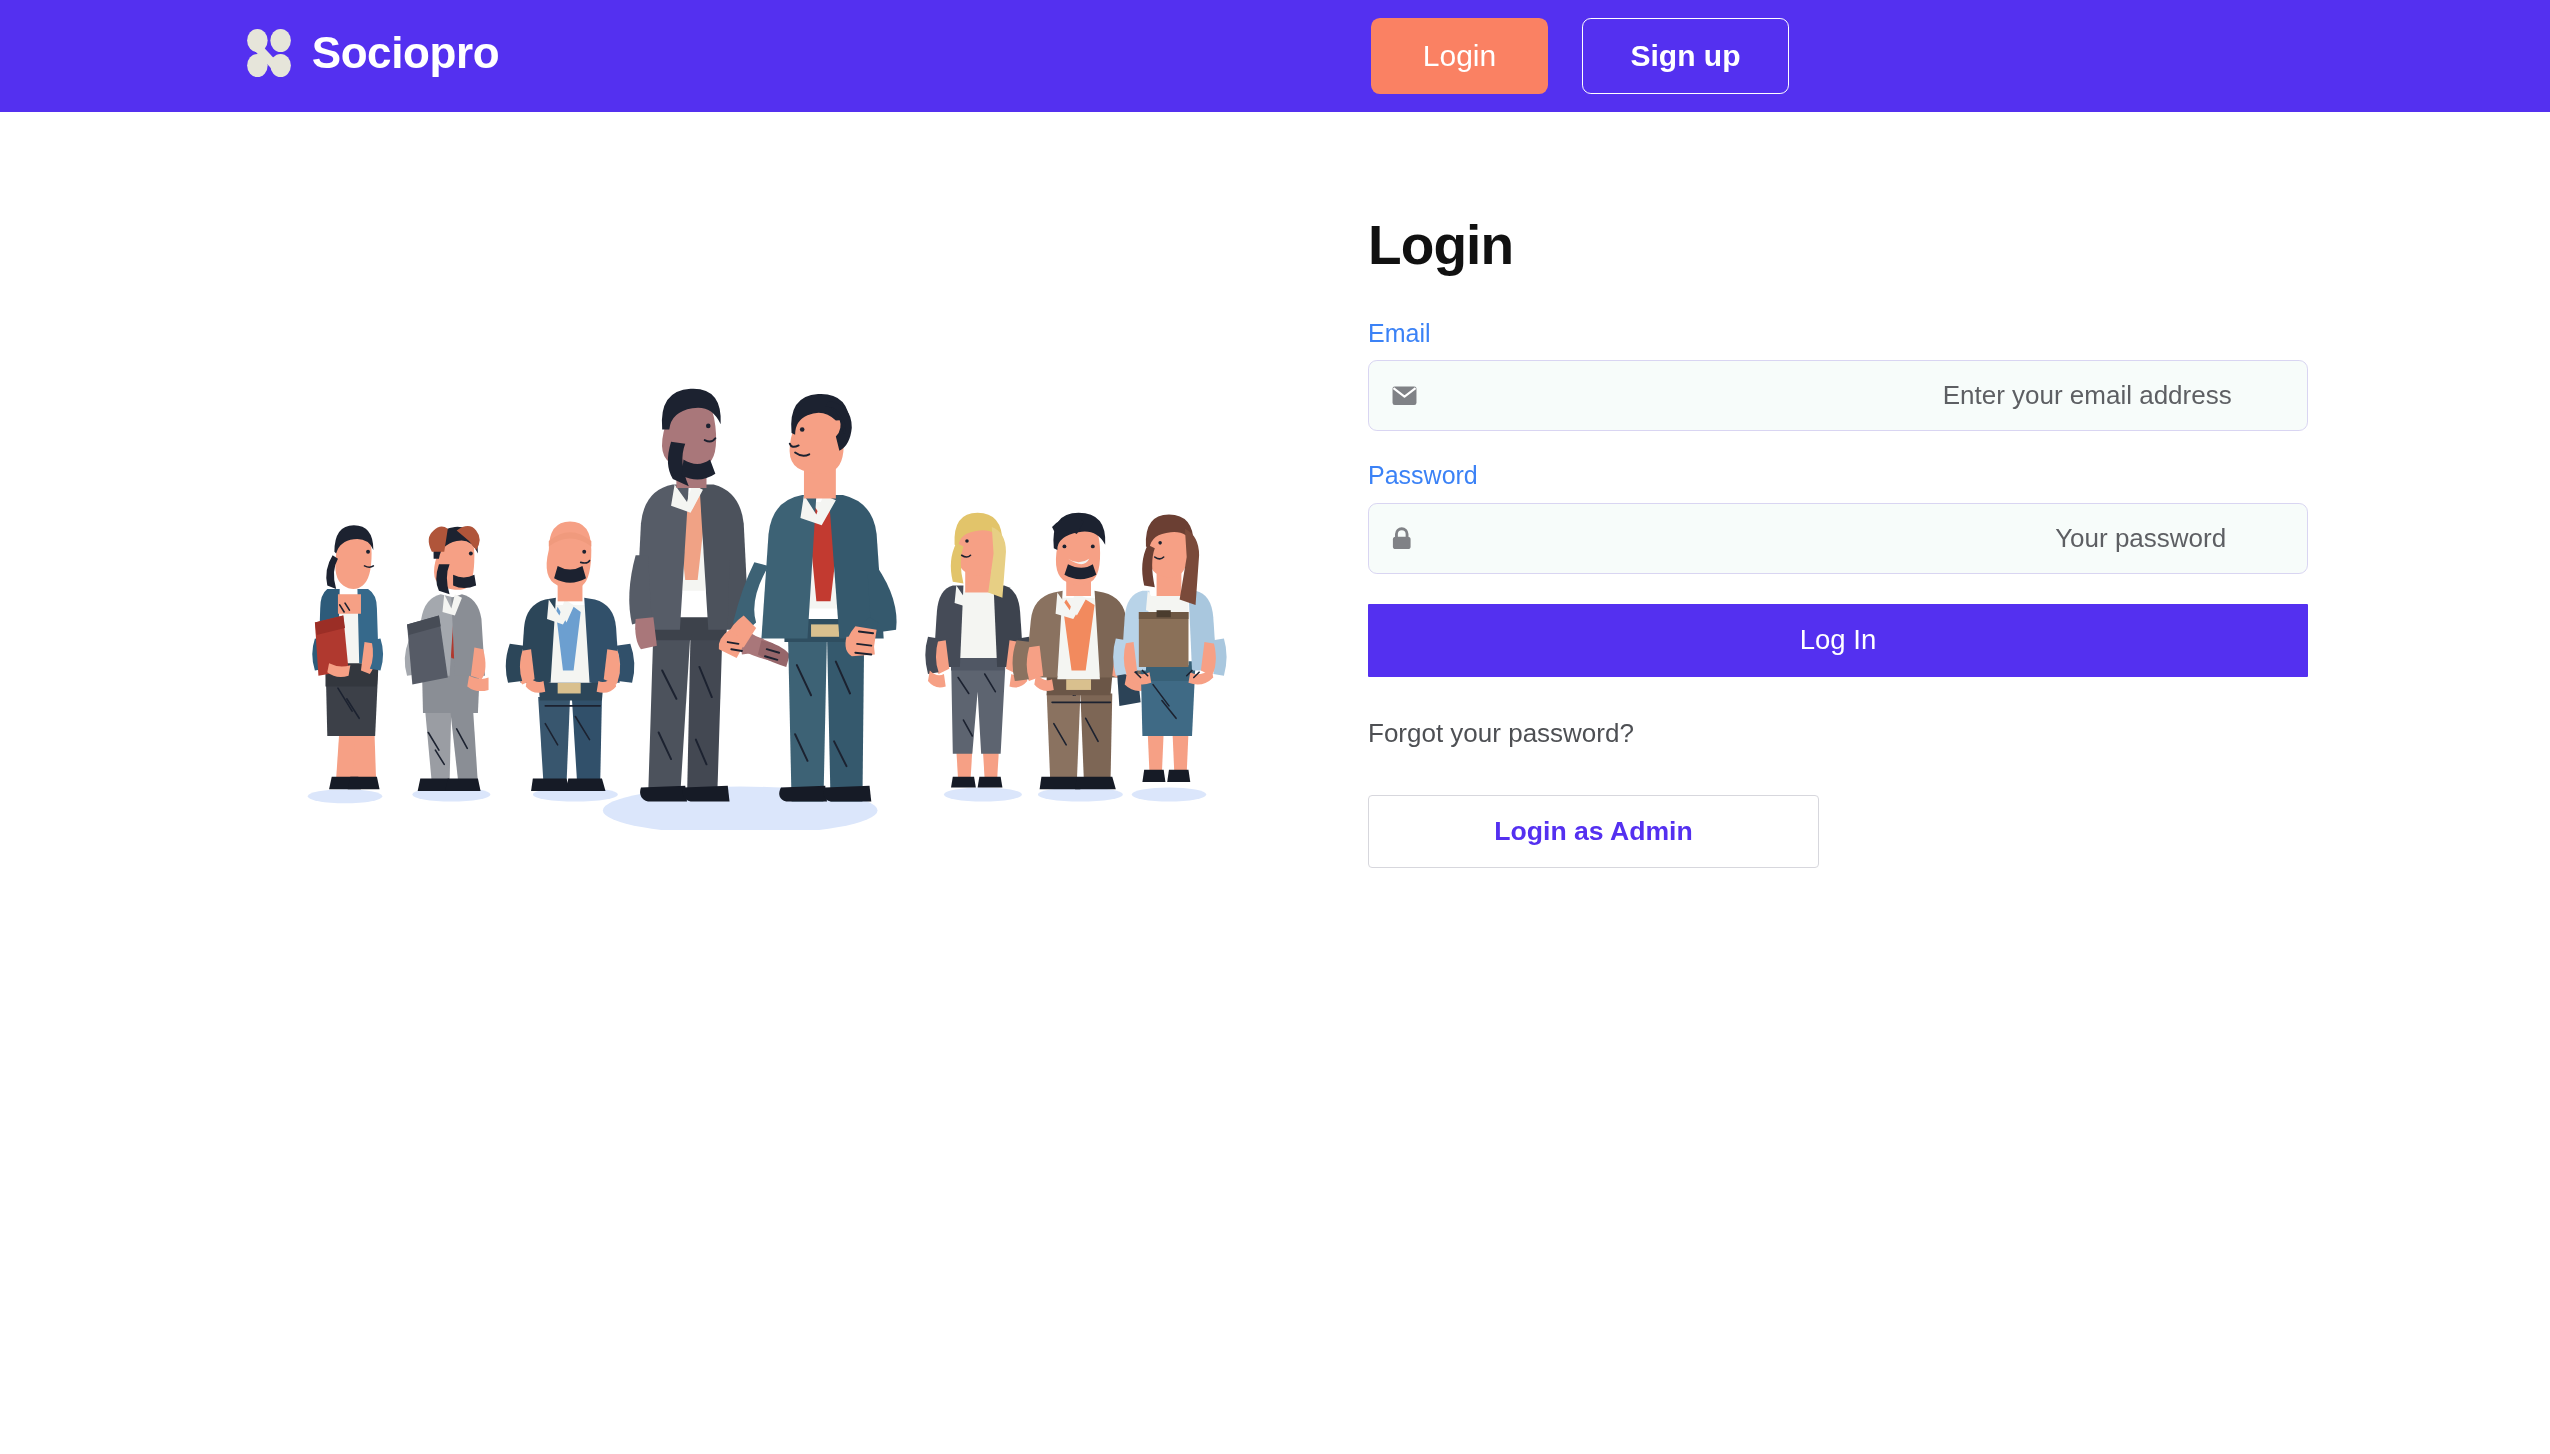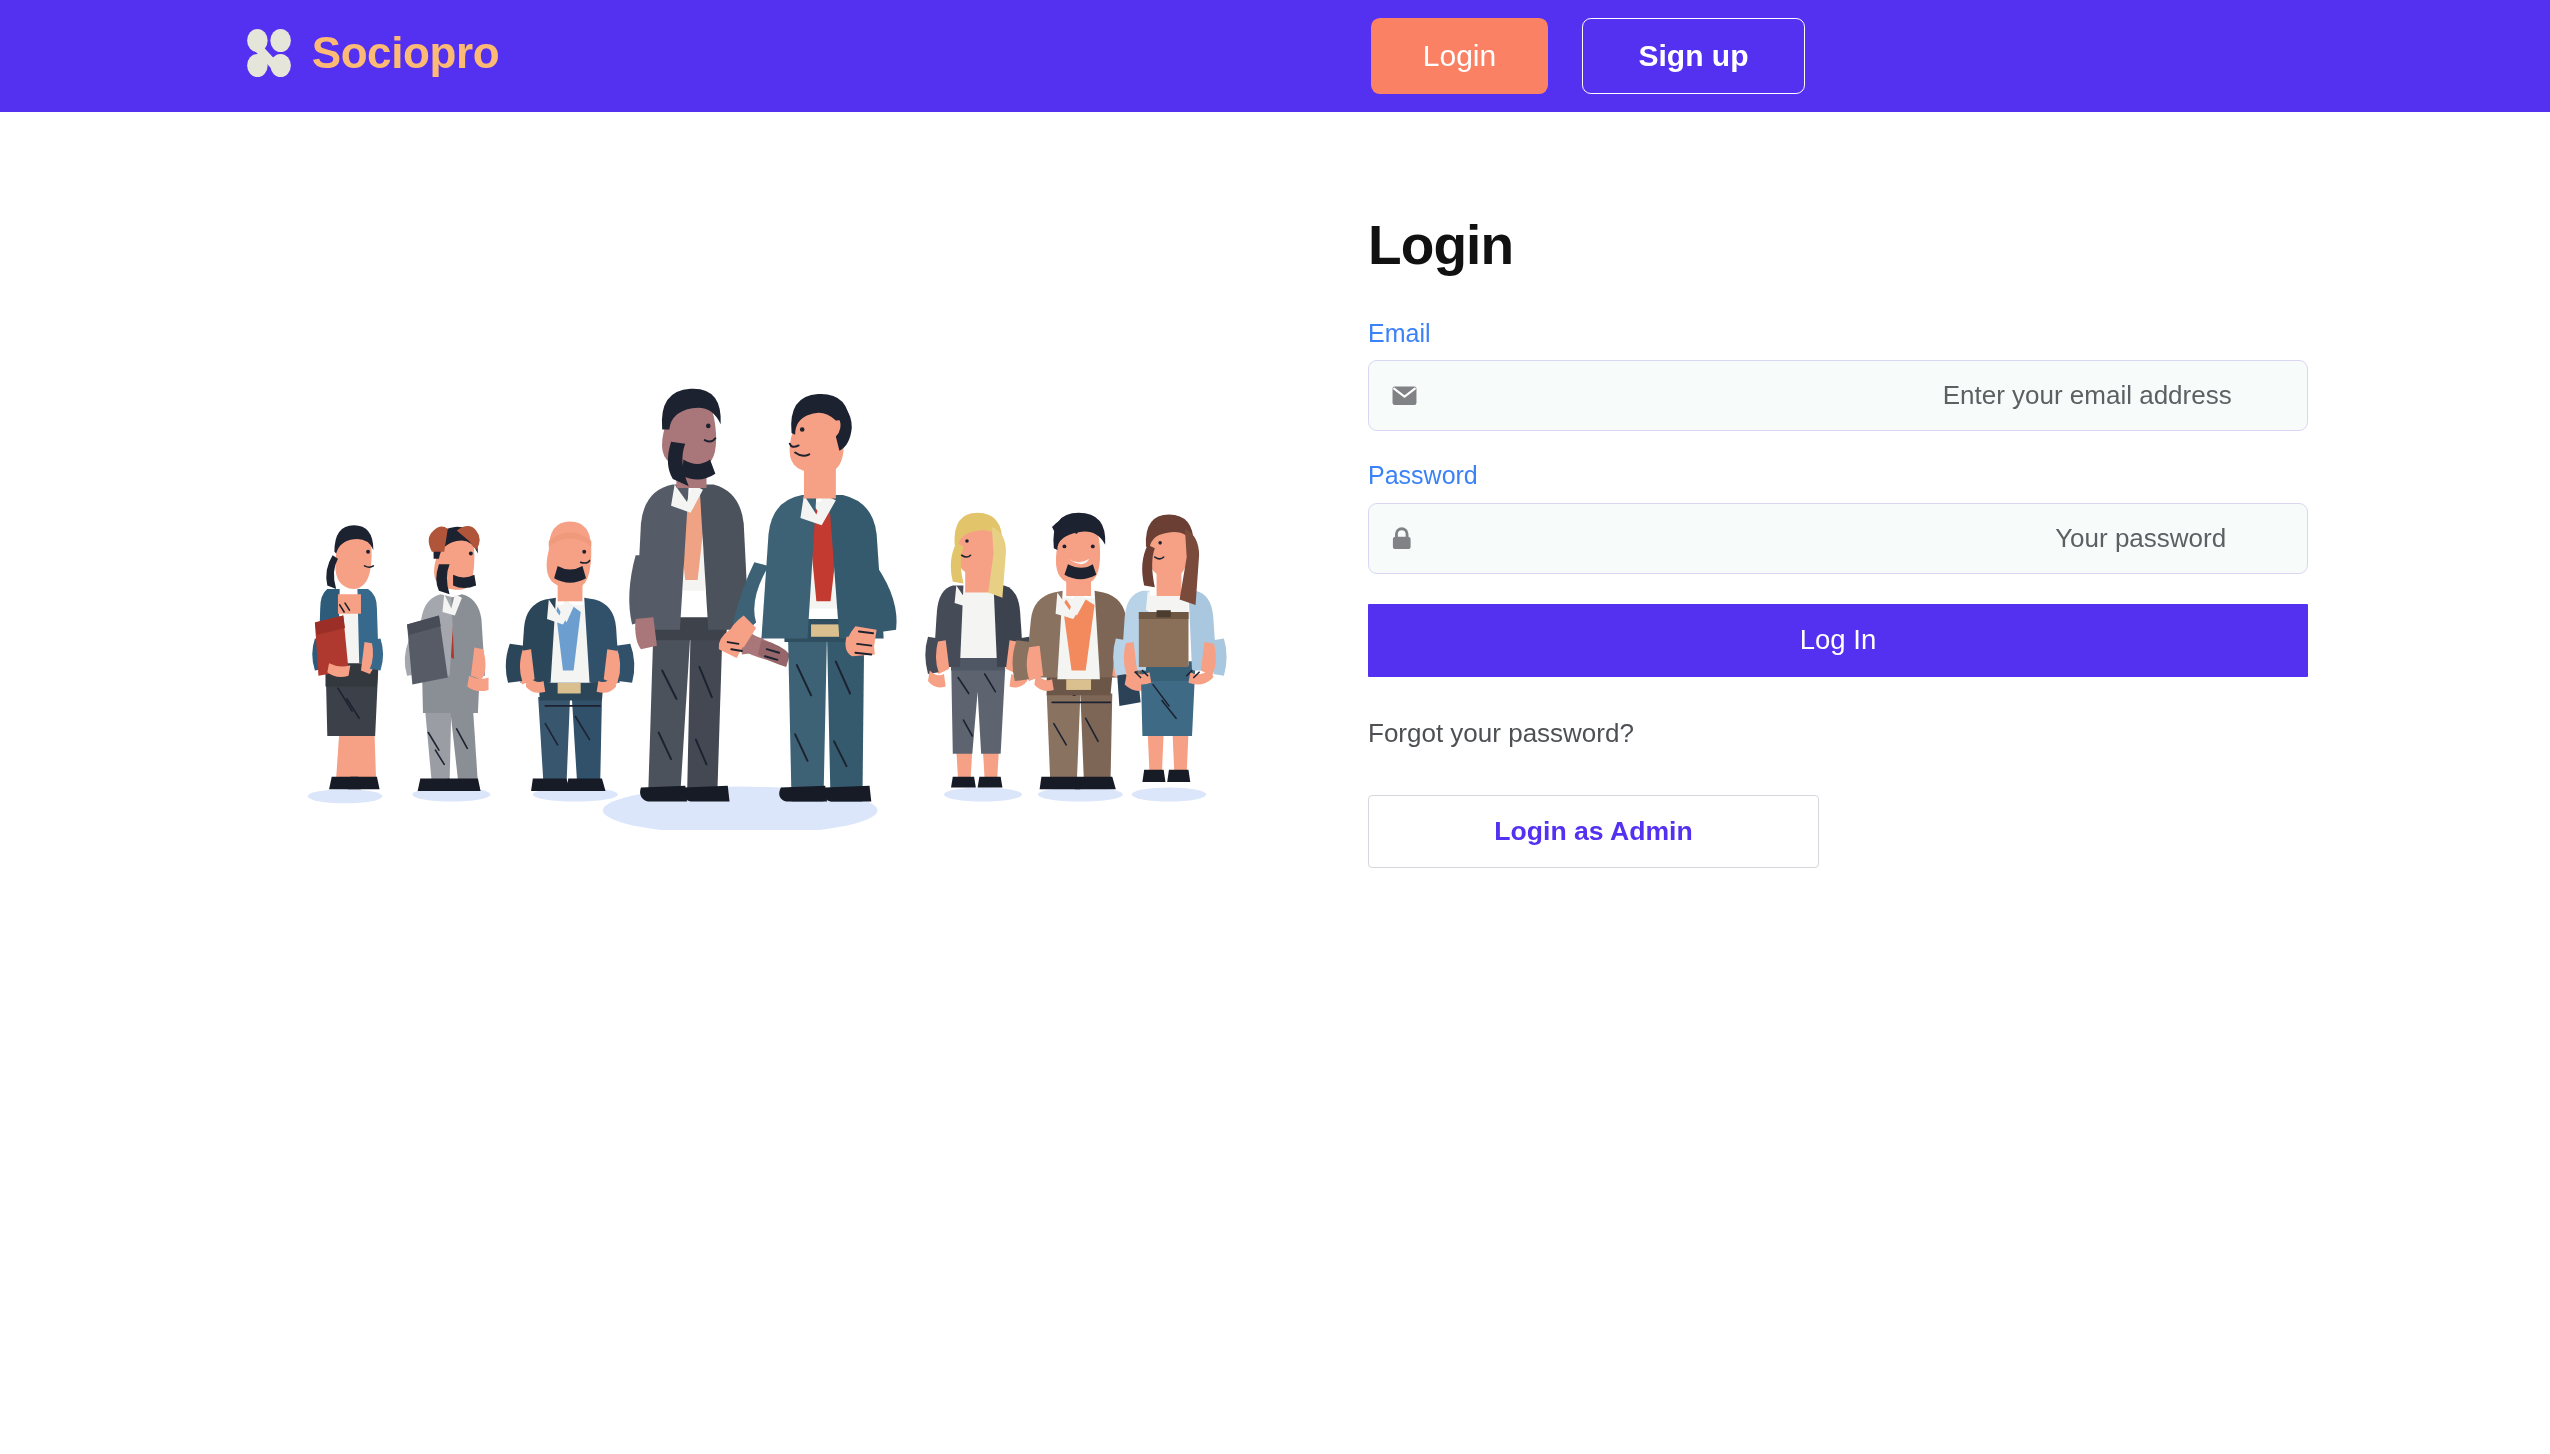--- a/index.html
+++ b/index.html
@@ -26,21 +26,21 @@
     left: 244px;
     top: 28px;
     display: flex;
     align-items: center;
     gap: 17.7px;
   }
   .brand-mark { width: 50px; height: 50px; display:block; }
   .brand-name {
     font-size: 44px;
     font-weight: 700;
-    color: #fdba74;
+    color: #ffffff;
     letter-spacing: -0.4px;
     line-height: 1;
   }
   .header-actions {
     position: absolute;
     left: 1371px;
     top: 17.7px;
     display: flex;
     align-items: center;
     gap: 34px;
@@ -49,21 +49,21 @@
     width: 177px; height: 76px;
     background: #fa8163;
     border: none;
     border-radius: 8.9px;
     color: #ffffff;
     font-size: 30px;
     font-family: "Liberation Sans", sans-serif;
     cursor: pointer;
   }
   .btn-signup-top {
-    width: 223px; height: 76px;
+    width: 207px; height: 76px;
     background: transparent;
     border: 1.8px solid #ffffff;
     border-radius: 8.9px;
     color: #ffffff;
     font-size: 30px;
     font-weight: 700;
     font-family: "Liberation Sans", sans-serif;
     cursor: pointer;
     text-align: center;
   }

